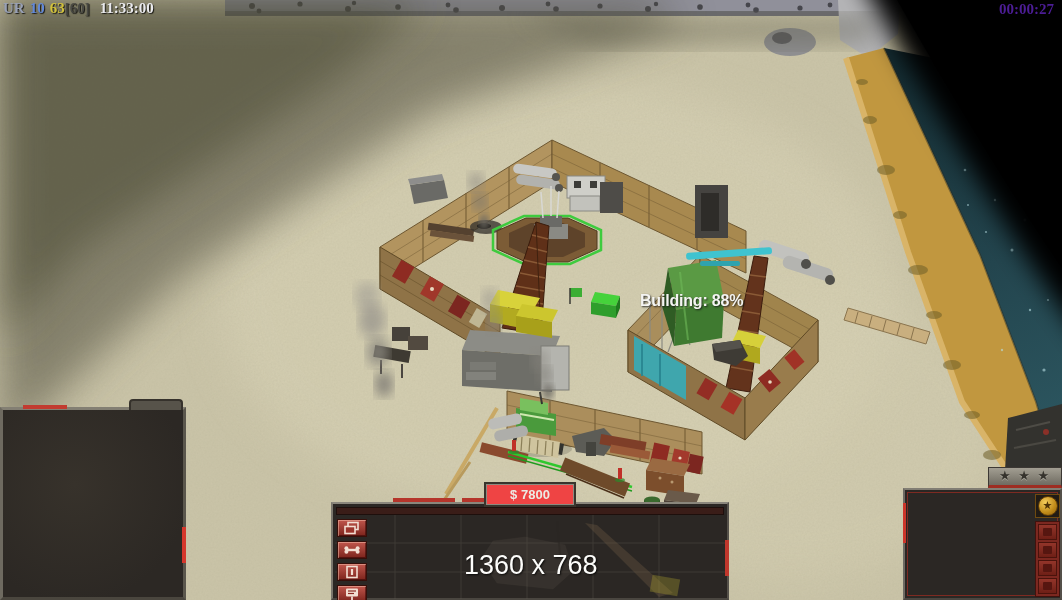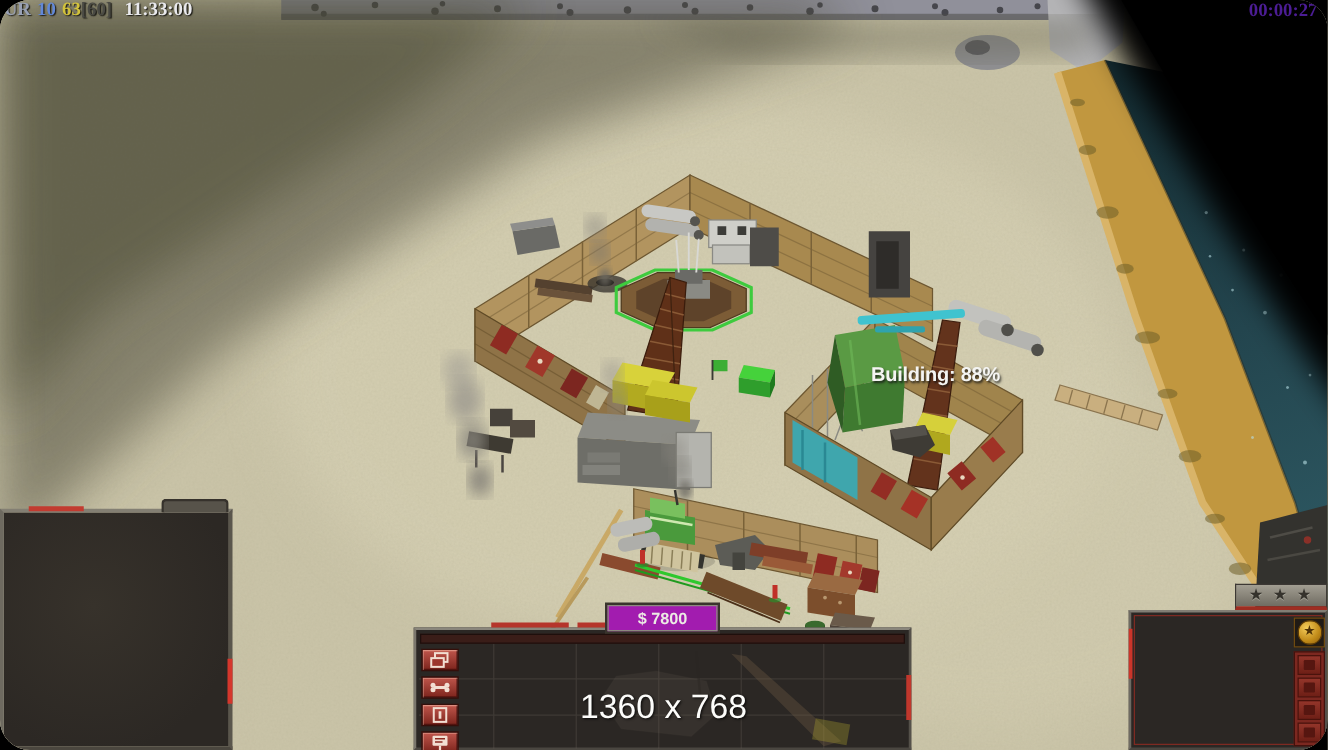--- a/index.html
+++ b/index.html
@@ -1,32 +1,32 @@
 <!DOCTYPE html>
 <html><head>
 <meta charset="utf-8">
 <style>
   html,body{margin:0;padding:0;background:#000;}
-  .stage{position:relative;width:1062px;height:600px;overflow:hidden;font-family:"Liberation Sans",sans-serif;background:#cbc5a9;border-radius:24px;}
+  .stage{position:relative;width:1062px;height:600px;overflow:hidden;font-family:"Liberation Sans",sans-serif;background:#cbc5a9;}
   .stage svg.scene{position:absolute;left:0;top:0;z-index:0;}
 
   
   .statusbar{position:absolute;left:3px;top:0px;z-index:6;font:bold 15px "Liberation Serif",serif;text-shadow:1px 1px 1px rgba(0,0,0,.8);white-space:nowrap;}
   .statusbar .seg{margin-right:5px;}
   .statusbar .seg-ur{color:#98a0b4;}
   .statusbar .seg-blue{color:#6288d8;}
   .statusbar .seg-yellow{color:#d2c23c;margin-right:0;}
   .statusbar .seg-dim{color:#4a4a44;}
   .statusbar .seg-time{color:#e9e9ec;margin-left:5px;}
   .gametimer{position:absolute;right:8px;top:1px;z-index:6;color:#4c1d95;font:bold 15px "Liberation Serif",serif;}
-  .building-label{position:absolute;left:640px;top:292px;width:160px;text-align:right;z-index:5;color:#f4f4f2;font:bold 16px "Liberation Sans",sans-serif;letter-spacing:-0.2px;text-shadow:1px 1px 2px rgba(20,20,20,.85);}
+  .building-label{position:absolute;left:640px;top:292px;width:160px;text-align:left;z-index:5;color:#f4f4f2;font:bold 16px "Liberation Sans",sans-serif;letter-spacing:-0.2px;text-shadow:1px 1px 2px rgba(20,20,20,.85);}
   .resolution{position:absolute;left:464px;top:550px;width:200px;z-index:8;color:#fdfdfb;font:27px "Liberation Sans",sans-serif;text-shadow:1px 1px 2px rgba(0,0,0,.8);}
 
   
-  .money{position:absolute;left:486px;top:484px;width:86px;height:19px;z-index:7;background:#a21caf;border:1px solid #8d897f;box-shadow:0 0 0 2px #39342c;color:#eceae4;font:bold 13px "Liberation Sans",sans-serif;text-align:center;line-height:19px;}
+  .money{position:absolute;left:486px;top:484px;width:86px;height:19px;z-index:7;background:#ef4444;border:1px solid #8d897f;box-shadow:0 0 0 2px #39342c;color:#eceae4;font:bold 13px "Liberation Sans",sans-serif;text-align:center;line-height:19px;}
 
   
   .minimap{position:absolute;left:0px;top:407px;width:186px;height:193px;z-index:4;background:radial-gradient(ellipse at 40% 40%,#37322b,#2c2824 75%);border:3px solid;border-color:#837f73 #5a564c #4a463e #6e6a60;box-sizing:border-box;}
   .minimap .tab{position:absolute;right:0px;top:-11px;width:54px;height:11px;background:#57534a;border:2px solid #36322c;border-bottom:none;border-radius:4px 4px 0 0;box-sizing:border-box;}
   .minimap .reddash{position:absolute;left:20px;top:-5px;width:44px;height:4px;background:#c23b30;}
   .minimap .redtick{position:absolute;right:-3px;top:117px;width:4px;height:36px;background:#d5372c;}
 
   
   .cmdbar{position:absolute;left:331px;top:502px;width:398px;height:98px;z-index:4;background:#2b2724;border:2px solid;border-color:#8a867c #55514a #4a4640 #7b776d;box-sizing:border-box;}
   .cmdbar .topstrip{position:absolute;left:3px;right:3px;top:3px;height:6px;background:#3a1d18;border:1px solid #1e0f0c;}

